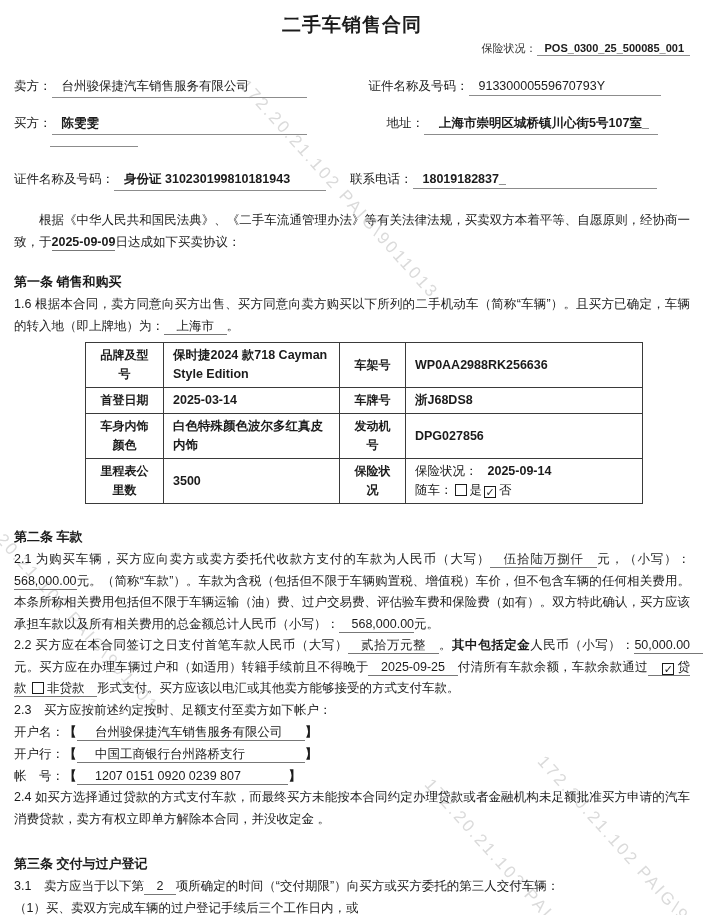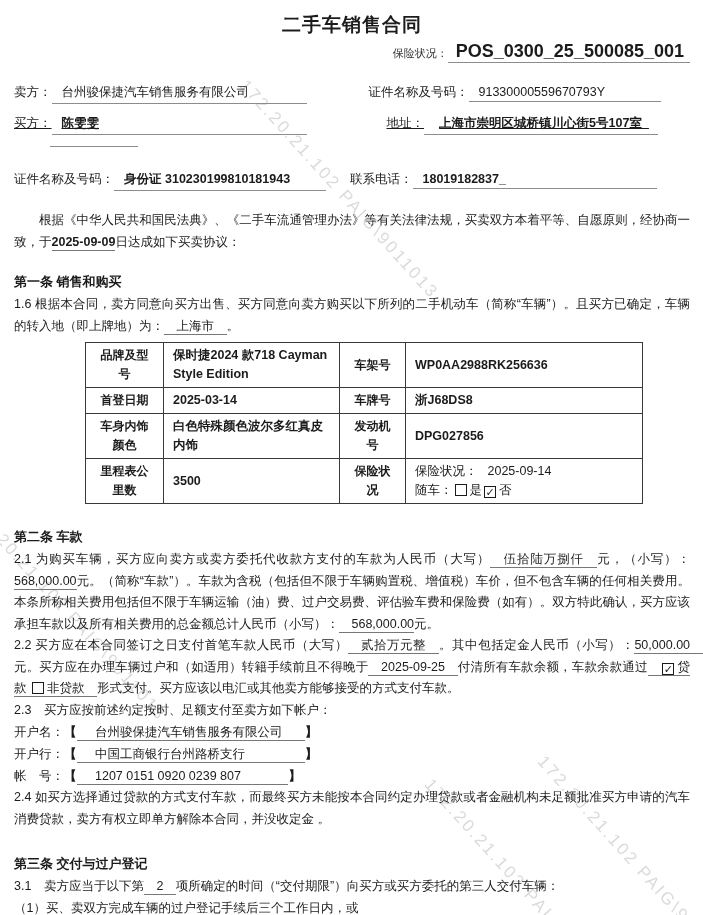--- a/index.html
+++ b/index.html
@@ -26,43 +26,43 @@
   .wm2 { left:-22px; top:498px; }
   .wm3 { left:435px; top:775px; }
   .wm4 { left:548px; top:752px; }
 
   .content { position:relative; z-index:1; }
 
   h1.title { text-align:center; font-size:19px; font-weight:bold; letter-spacing:1px; }
 
   .cno { text-align:right; margin-top:3px; }
   .cno .lbl { font-size:11px; color:#333; }
-  .cno .val { font-weight:bold; font-size:18px; border-bottom:1px solid #8c8c8c; padding:0 6px 1px 8px; }
+  .cno .val { font-weight:bold; font-size:11px; border-bottom:1px solid #8c8c8c; padding:0 6px 1px 8px; }
 
   .kv { display:flex; align-items:baseline; }
   .kv .lbl { white-space:nowrap; }
   .kv .val { border-bottom:1px solid #8c8c8c; padding:0 4px 2px 10px; white-space:nowrap; overflow:hidden; }
   .kv.r1 { margin-top:22px; }
-  .kv.r2 { margin-top:11px;text-decoration:underline; }
+  .kv.r2 { margin-top:17px; }
   .kv.r3 { margin-top:24px; }
   .r1 .v-seller { width:255px; }
   .r1 .lbl-cert { margin-left:62px; }
   .r1 .v-cert { width:192px; }
   .r2 .v-buyer { width:255px; font-weight:bold; }
   .r2 .lbl-addr { margin-left:80px;text-align:center; }
   .r2 .v-addr { width:234px; font-weight:bold;text-align:center; }
   .r3 .v-bcert { width:212px; font-weight:bold; }
   .r3 .lbl-phone { margin-left:24px; }
   .r3 .v-phone { width:244px; font-weight:bold; }
   .blank-line { width:88px; height:12px; border-bottom:1px solid #8c8c8c; margin-left:36px; }
 
   p.para { line-height:21.5px; text-align:justify; }
   .indent { text-indent:2em; }
   .preamble { margin-top:19px; }
-  .b { font-weight:normal; }
+  .b { font-weight:bold; }
   .u { border-bottom:1px solid #777; padding-bottom:1px; }
   .bu { font-weight:bold; border-bottom:1px solid #777; padding-bottom:1px; }
 
   h2.sec { font-weight:bold; font-size:13px; margin-top:20px; margin-bottom:3px; }
 
   
   table.veh {
     border-collapse:collapse; margin:5px 0 0 71px; width:557px;
     table-layout:fixed;
     padding-left:48px;

